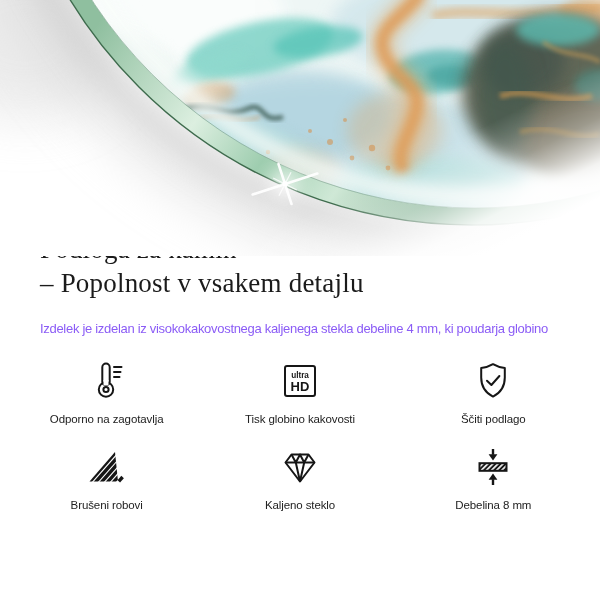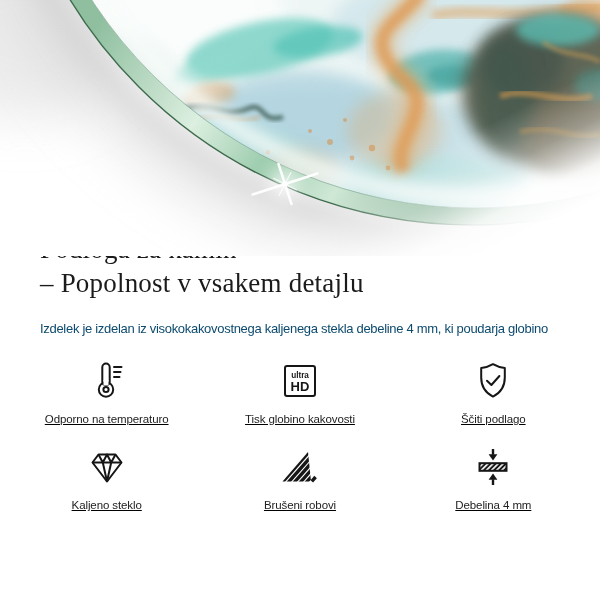--- a/index.html
+++ b/index.html
@@ -4,24 +4,24 @@
 <style>
   html,body{margin:0;padding:0;}
   body{width:600px;height:600px;overflow:hidden;background:#ffffff;
        font-family:"Liberation Sans",sans-serif;}
   .hero{position:relative;height:256px;background:#ffffff;}
   .hero svg{display:block;}
   .content{padding:0 40px;}
   h1{font-family:"Liberation Serif","DejaVu Serif",serif;font-weight:400;
      font-size:27px;line-height:34px;color:#1b1b1b;margin:-24px 0 16px 0;letter-spacing:.2px;}
   h1 span{display:block;white-space:nowrap;}
-  .desc{margin:0 0 0 0;font-size:13px;line-height:26px;color:#0c4a6e;letter-spacing:-0.3px;}
+  .desc{margin:0 0 0 0;font-size:13px;line-height:26px;color:#8b5cf6;letter-spacing:-0.3px;}
   .desc span{display:block;white-space:nowrap;}
   .features{display:grid;grid-template-columns:repeat(3,1fr);margin:16px 10px 0;row-gap:18px;}
-  .feature{display:flex;flex-direction:column;align-items:center;text-align:center;text-decoration:underline;}
+  .feature{display:flex;flex-direction:column;align-items:center;text-align:center;}
   .icon-box{height:46px;display:flex;align-items:center;justify-content:center;}
   .feature-label{margin-top:8px;font-size:11.5px;line-height:14px;color:#222222;letter-spacing:-0.1px;}
   .ico{stroke:#161616;fill:none;stroke-width:2;}
 </style>
 </head>
 <body>
 
 <div class="hero">
   <svg width="600" height="256" viewBox="0 0 600 256">
     <defs>
@@ -145,21 +145,21 @@
   <div class="feature">
     <div class="icon-box">
       <svg width="44" height="44" viewBox="0 0 44 44">
         <rect x="17.3" y="4.5" width="7.4" height="22" rx="3.7" class="ico" fill="#ffffff"></rect>
         <circle cx="21" cy="30.5" r="7.2" class="ico" fill="#ffffff"></circle>
         <rect x="18.5" y="21" width="5" height="5.5" fill="#ffffff" stroke="none"></rect>
         <circle cx="21" cy="30.5" r="2.6" class="ico" stroke-width="1.8"></circle>
         <path d="M29,8 L36.5,8 M29,13 L35.5,13 M29,18 L34.5,18" class="ico" stroke-linecap="round"></path>
       </svg>
     </div>
-    <div class="feature-label">Odporno na temperaturo</div>
+    <div class="feature-label">Odporno na zagotavlja</div>
   </div>
 
   <div class="feature">
     <div class="icon-box">
       <svg width="44" height="44" viewBox="0 0 44 44">
         <rect x="7" y="7" width="30" height="30" rx="2" class="ico" stroke-width="2.4"></rect>
         <text x="22" y="18.5" text-anchor="middle" font-size="8.2" font-weight="700" font-family="Liberation Sans, sans-serif" fill="#161616">ultra</text>
         <text x="22" y="31.5" text-anchor="middle" font-size="13" font-weight="700" font-family="Liberation Sans, sans-serif" fill="#161616">HD</text>
       </svg>
     </div>
@@ -167,34 +167,20 @@
   </div>
 
   <div class="feature">
     <div class="icon-box">
       <svg width="44" height="44" viewBox="0 0 44 44">
         <path d="M22,5.2 C25.6,7.3 29.6,8.6 33.8,9.1 L33.8,18.5 C33.8,28.3 29,34.1 22,37.6 C15,34.1 10.2,28.3 10.2,18.5 L10.2,9.1 C14.4,8.6 18.4,7.3 22,5.2 Z" class="ico" stroke-width="2.2" stroke-linejoin="round"></path>
         <path d="M16,21.8 L20.4,26 L28.4,17" class="ico" stroke-width="2.3" stroke-linecap="round" stroke-linejoin="round"></path>
       </svg>
     </div>
     <div class="feature-label">Ščiti podlago</div>
-  </div>
-
-  <div class="feature">
-    <div class="icon-box">
-      <svg width="44" height="44" viewBox="0 0 44 44">
-        <g class="ico" stroke-width="1.7" stroke-linejoin="round">
-          <path d="M13.5,9.5 L30.5,9.5 L36.5,17.5 L22,36.5 L7.5,17.5 Z"></path>
-          <path d="M7.5,17.5 L36.5,17.5"></path>
-          <path d="M13.5,9.5 L17.8,17.5 L22,9.5 L26.2,17.5 L30.5,9.5"></path>
-          <path d="M17.8,17.5 L22,36.5 M26.2,17.5 L22,36.5"></path>
-        </g>
-      </svg>
-    </div>
-    <div class="feature-label">Kaljeno steklo</div>
   </div>
 
   <div class="feature">
     <div class="icon-box">
       <svg width="44" height="44" viewBox="0 0 44 44">
         <defs>
             <clipPath id="tri">
               <path d="M4.5,36.5 L30,7 L33,36.5 Z"></path>
             </clipPath>
           </defs>
@@ -208,29 +194,43 @@
         </g>
         <line x1="33.8" y1="36.3" x2="37.6" y2="32" stroke="#161616" stroke-width="3.4"></line>
       </svg>
     </div>
     <div class="feature-label">Brušeni robovi</div>
   </div>
 
   <div class="feature">
     <div class="icon-box">
       <svg width="44" height="44" viewBox="0 0 44 44">
+        <g class="ico" stroke-width="1.7" stroke-linejoin="round">
+          <path d="M13.5,9.5 L30.5,9.5 L36.5,17.5 L22,36.5 L7.5,17.5 Z"></path>
+          <path d="M7.5,17.5 L36.5,17.5"></path>
+          <path d="M13.5,9.5 L17.8,17.5 L22,9.5 L26.2,17.5 L30.5,9.5"></path>
+          <path d="M17.8,17.5 L22,36.5 M26.2,17.5 L22,36.5"></path>
+        </g>
+      </svg>
+    </div>
+    <div class="feature-label">Kaljeno steklo</div>
+  </div>
+
+  <div class="feature">
+    <div class="icon-box">
+      <svg width="44" height="44" viewBox="0 0 44 44">
         <defs>
           <pattern id="hatch" width="3.6" height="3.6" patternUnits="userSpaceOnUse" patternTransform="rotate(45)">
             <rect width="3.6" height="3.6" fill="#ffffff"></rect>
             <line x1="1.8" y1="0" x2="1.8" y2="3.6" stroke="#161616" stroke-width="2"></line>
           </pattern>
         </defs>
         <line x1="22" y1="4" x2="22" y2="9.8" stroke="#161616" stroke-width="2.4"></line>
         <polygon points="17.6,9.2 26.4,9.2 22,15.6" fill="#161616"></polygon>
         <rect x="8.5" y="18.2" width="27" height="7.6" fill="url(#hatch)" stroke="#161616" stroke-width="2"></rect>
         <line x1="22" y1="40" x2="22" y2="34.2" stroke="#161616" stroke-width="2.4"></line>
         <polygon points="17.6,34.8 26.4,34.8 22,28.4" fill="#161616"></polygon>
       </svg>
     </div>
-    <div class="feature-label">Debelina 4 mm</div>
+    <div class="feature-label">Debelina 8 mm</div>
   </div>
 
 </div>
 
 </body></html>

